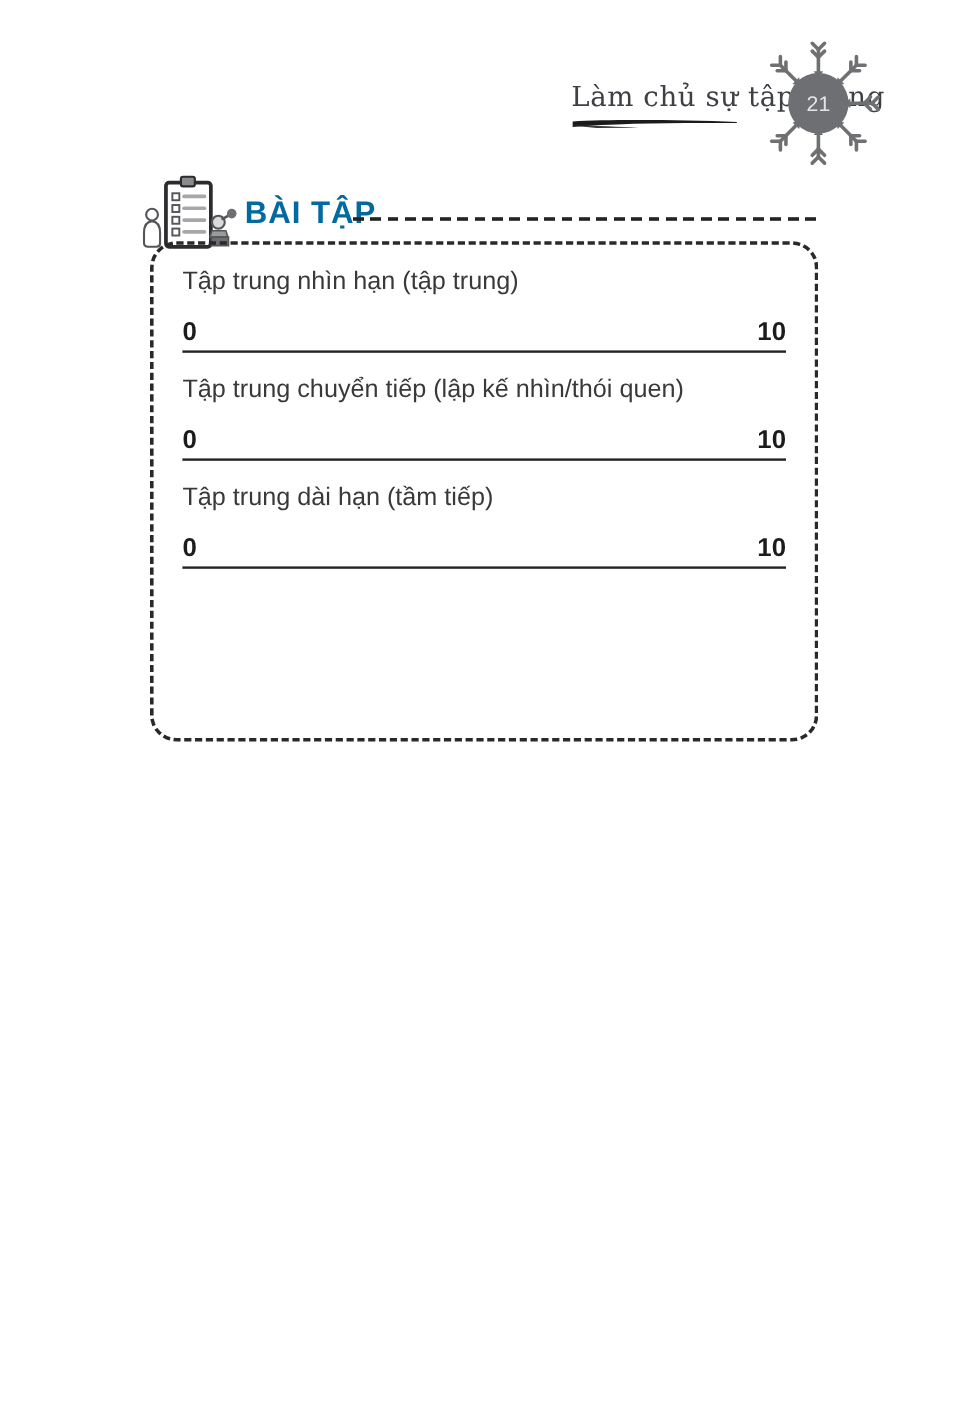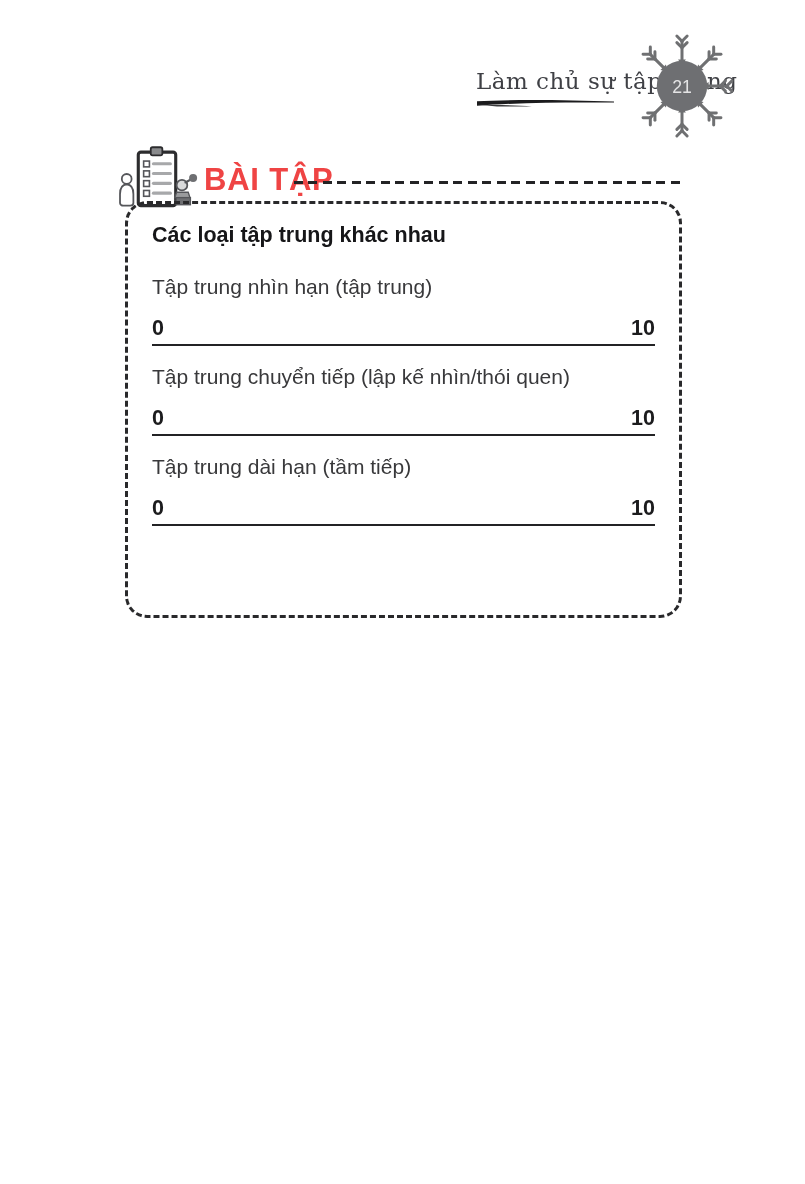--- a/index.html
+++ b/index.html
@@ -50,24 +50,24 @@
     position: absolute;
     left: 116px;
     top: 143px;
     width: 82px;
     height: 70px;
   }
   .exercise-heading {
     position: absolute;
     left: 204px;
     top: 162px;
-    font-size: 31px;
+    font-size: 26px;
     font-weight: bold;
     letter-spacing: 0.8px;
-    color: #ef4444;
+    color: #0369a1;
     white-space: nowrap;
   }
   .heading-dashes {
     position: absolute;
     left: 294px;
     top: 181px;
     width: 388px;
     height: 3.4px;
     background: repeating-linear-gradient(90deg, #232325 0 9px, transparent 9px 14.5px);
   }
@@ -176,21 +176,20 @@
     <path d="M68,55 l13,0 l2,6 l-17,0 Z" fill="#9a9b9d" stroke="#55565a" stroke-width="1.5"></path>
     <rect x="67.5" y="61" width="16" height="8" fill="#6e6f72" stroke="#55565a" stroke-width="1.5"></rect>
   </svg>
 
   <div class="exercise-heading">BÀI TẬP</div>
 
   <div class="heading-dashes"></div>
 
   <div class="exercise-box">
 
-    <div class="box-title">Các loại tập trung khác nhau</div>
 
 
     <div class="scale-label">Tập trung nhìn hạn (tập trung)</div>
     <div class="scale">
       <span>0</span>
       <span>10</span>
     </div>
 
     <div class="scale-label">Tập trung chuyển tiếp (lập kế nhìn/thói quen)</div>
     <div class="scale">

